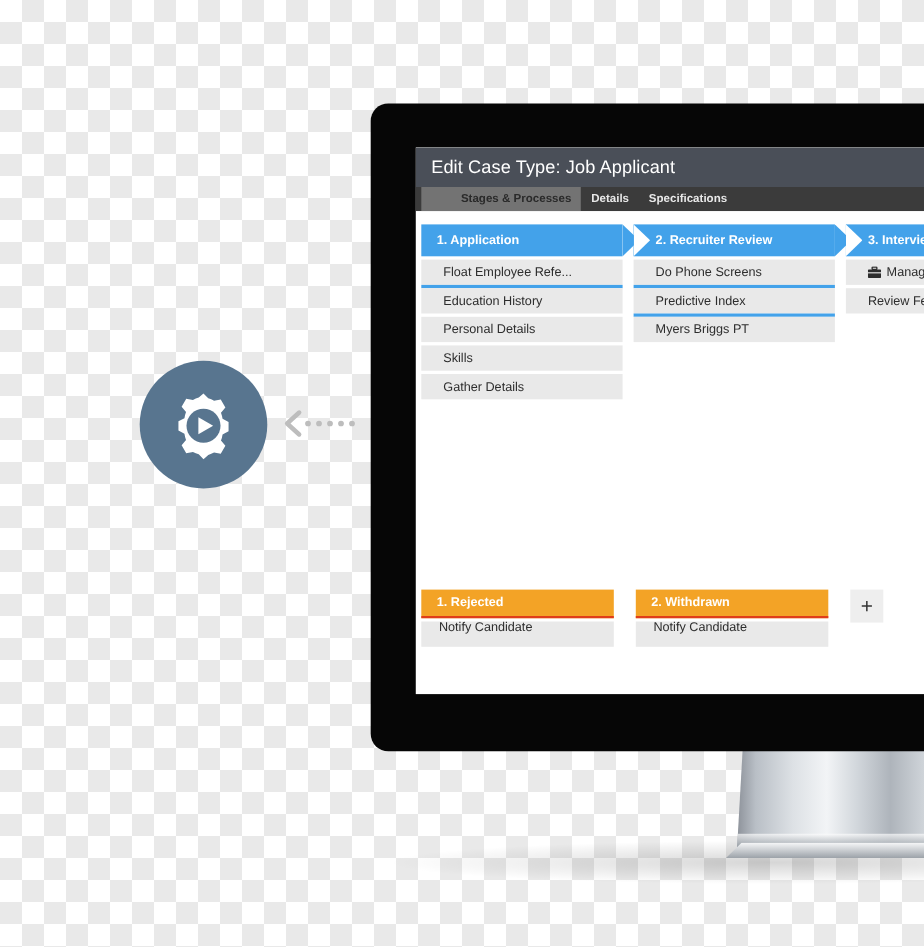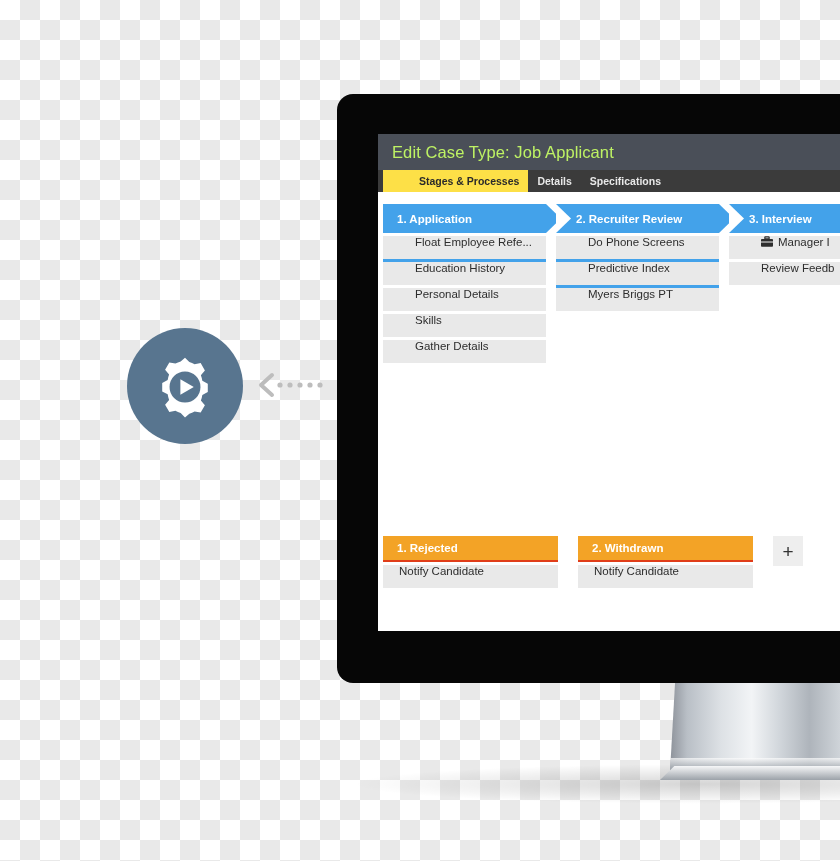--- a/index.html
+++ b/index.html
@@ -116,21 +116,21 @@
 
   
   #title-bar {
     height: 36px;
     background: #4a4f58;
     display: flex;
     align-items: center;
     padding-left: 14px;
   }
   #title-bar .title {
-    color: #bef264;
+    color: #ffffff;
     font-size: 16.5px;
     letter-spacing: .1px;
   }
 
   
   #tab-bar {
     height: 22px;
     background: #3b3b3b;
     display: flex;
     align-items: stretch;
@@ -139,41 +139,41 @@
   .tab {
     display: flex;
     align-items: center;
     padding: 0 9px;
     font-size: 10.5px;
     color: #e8e8e8;
     font-weight: bold;
     white-space: nowrap;
   }
   .tab.active {
-    background: #fde047;
+    background: #737373;
     color: #2a2a2a;
     padding-left: 36px;
   }
 
   
   #work-area {
     position: relative;
     height: calc(100% - 58px);
     background: #ffffff;
     padding-top: 12px;
   }
 
   
   #stage-row {
     position: absolute;
     left: 5px;
     top: 12px;
     display: flex;
   }
-  .stage-col { width: 163px; margin-right: 10px; }
+  .stage-col { width: 183px; margin-right: 10px; }
 
   .stage-header {
     position: relative;
     height: 29px;
     background: #43a2ea;
     color: #ffffff;
     font-size: 11.5px;
     font-weight: bold;
     display: flex;
     align-items: center;
@@ -206,21 +206,22 @@
   .stage-col:first-child .stage-header::before { display: none; }
 
   .step-list { margin-top: 3px; }
   .step {
     position: relative;
     height: 23px;
     background: #e9e9e9;
     color: #2d2d2d;
     font-size: 11.5px;
     display: flex;
-    padding-left: 32px;
+    align-items: center;
+    padding-left: 20px;
     margin-bottom: 3px;
     box-sizing: border-box;
   }
   .step.divider::after {
     content: "";
     position: absolute;
     left: 0; right: 0; bottom: -3px;
     height: 3px;
     background: #43a2ea;
   }

